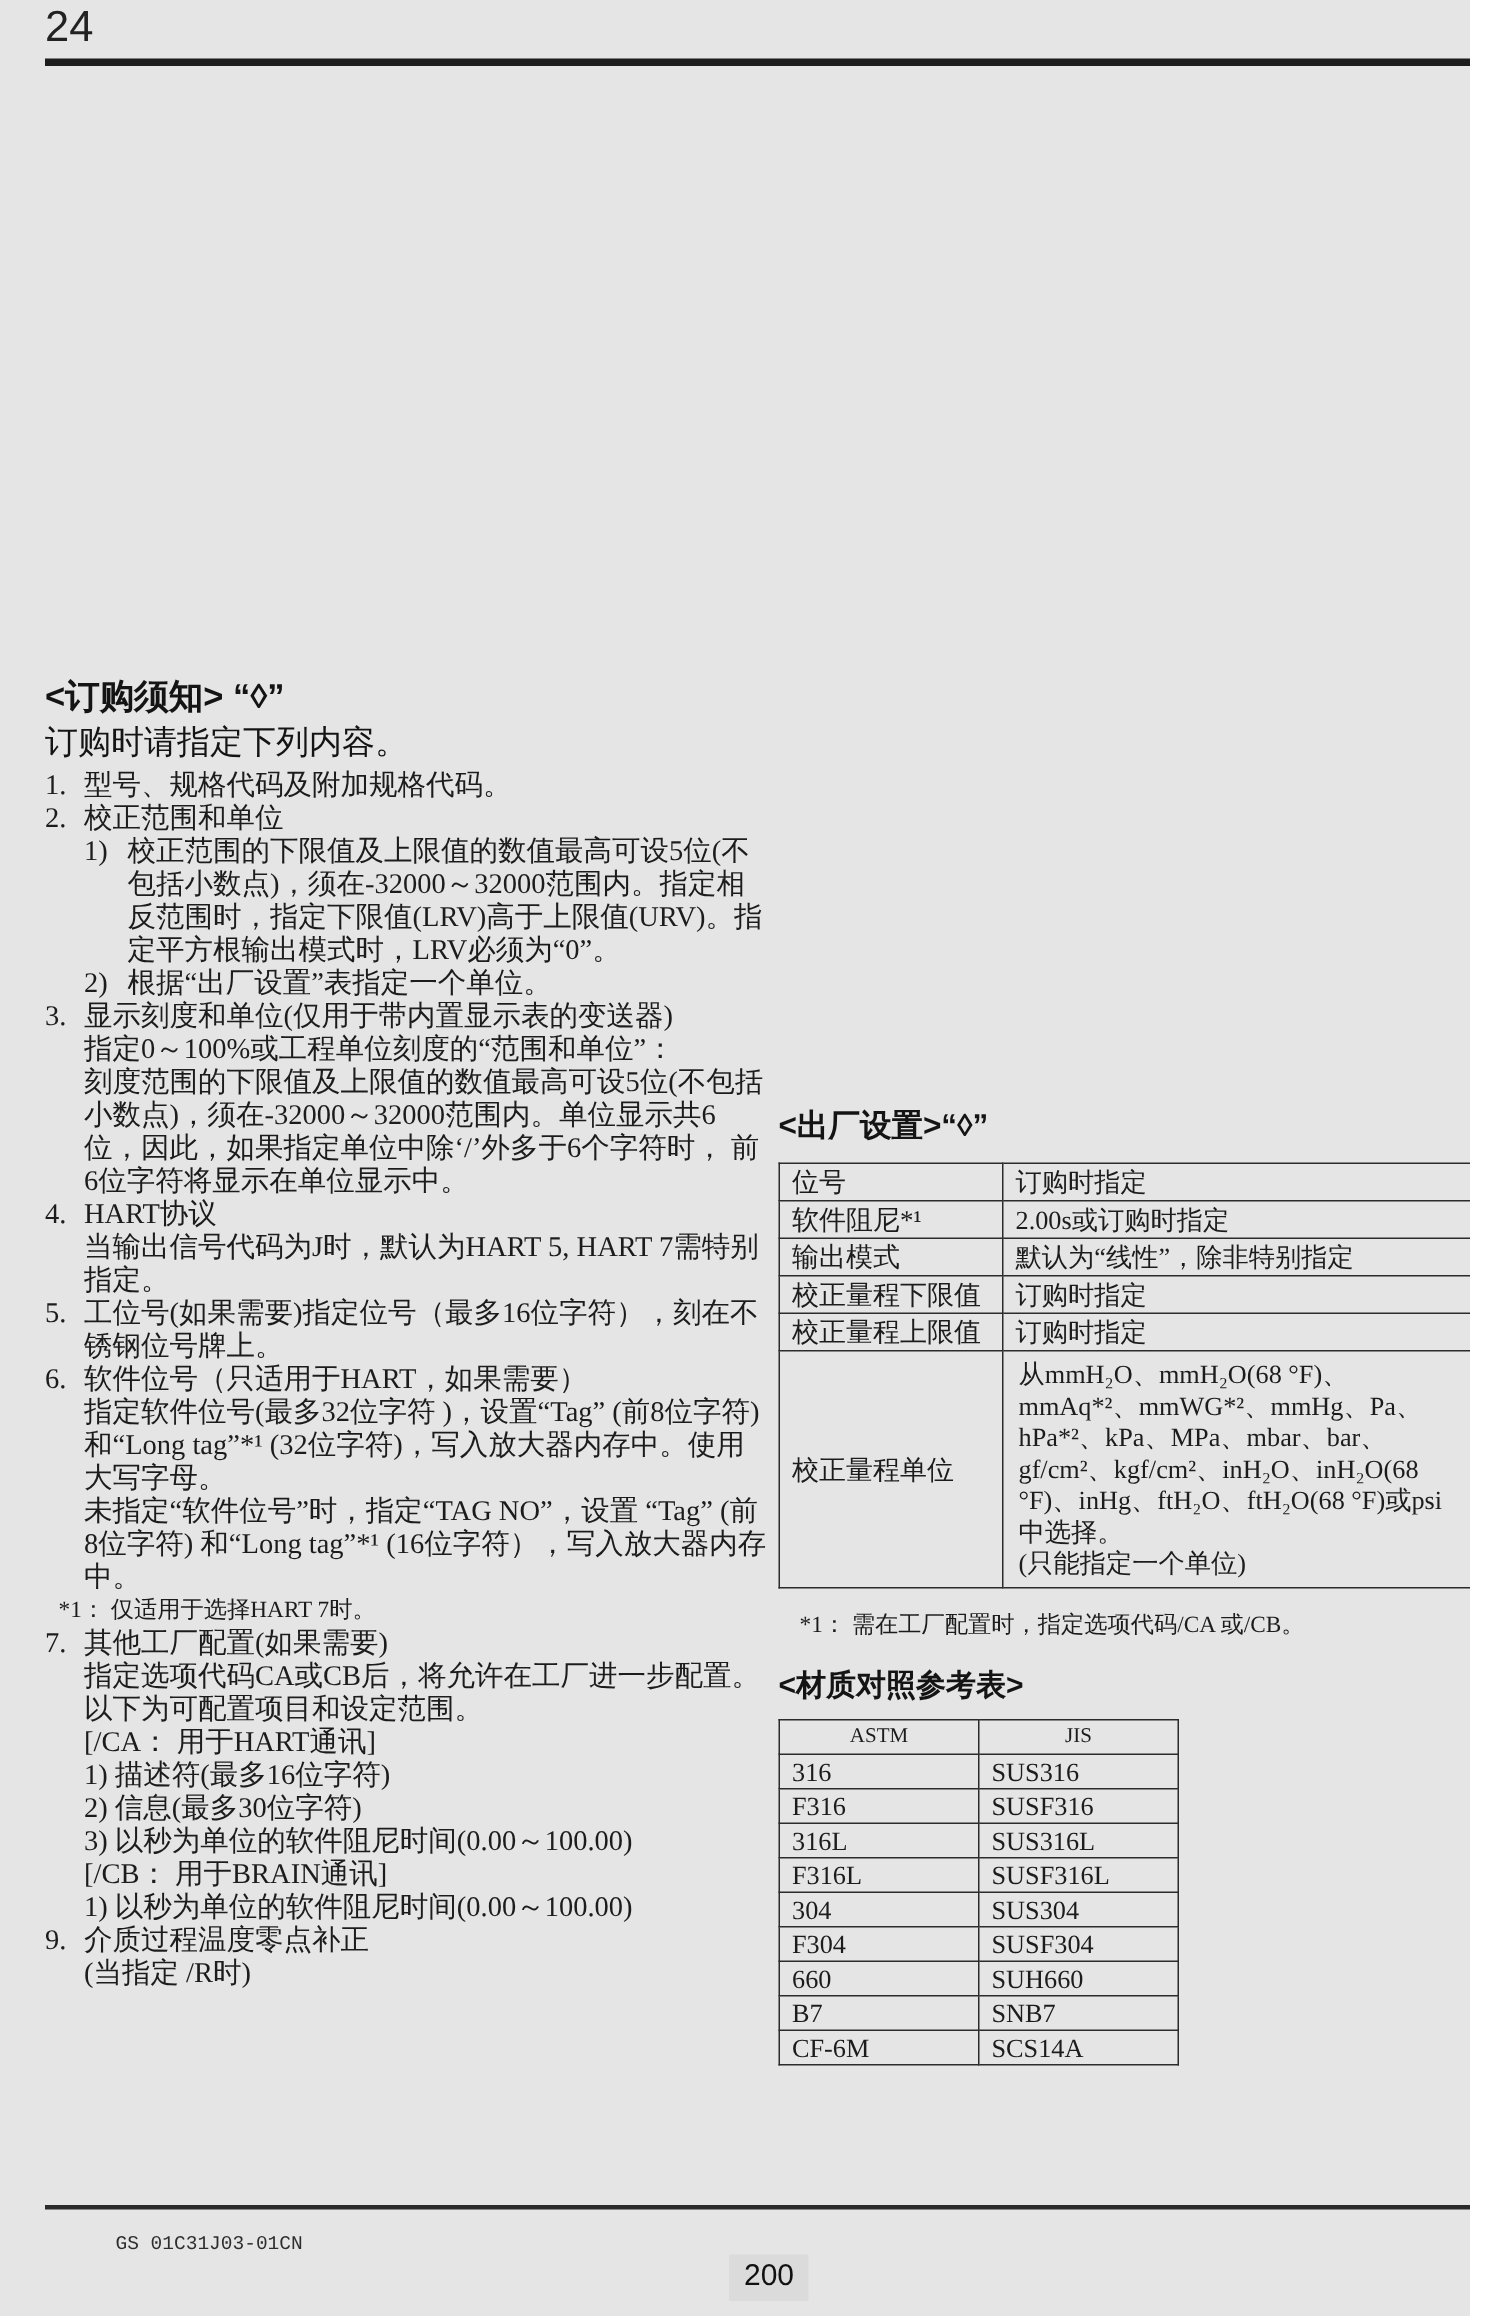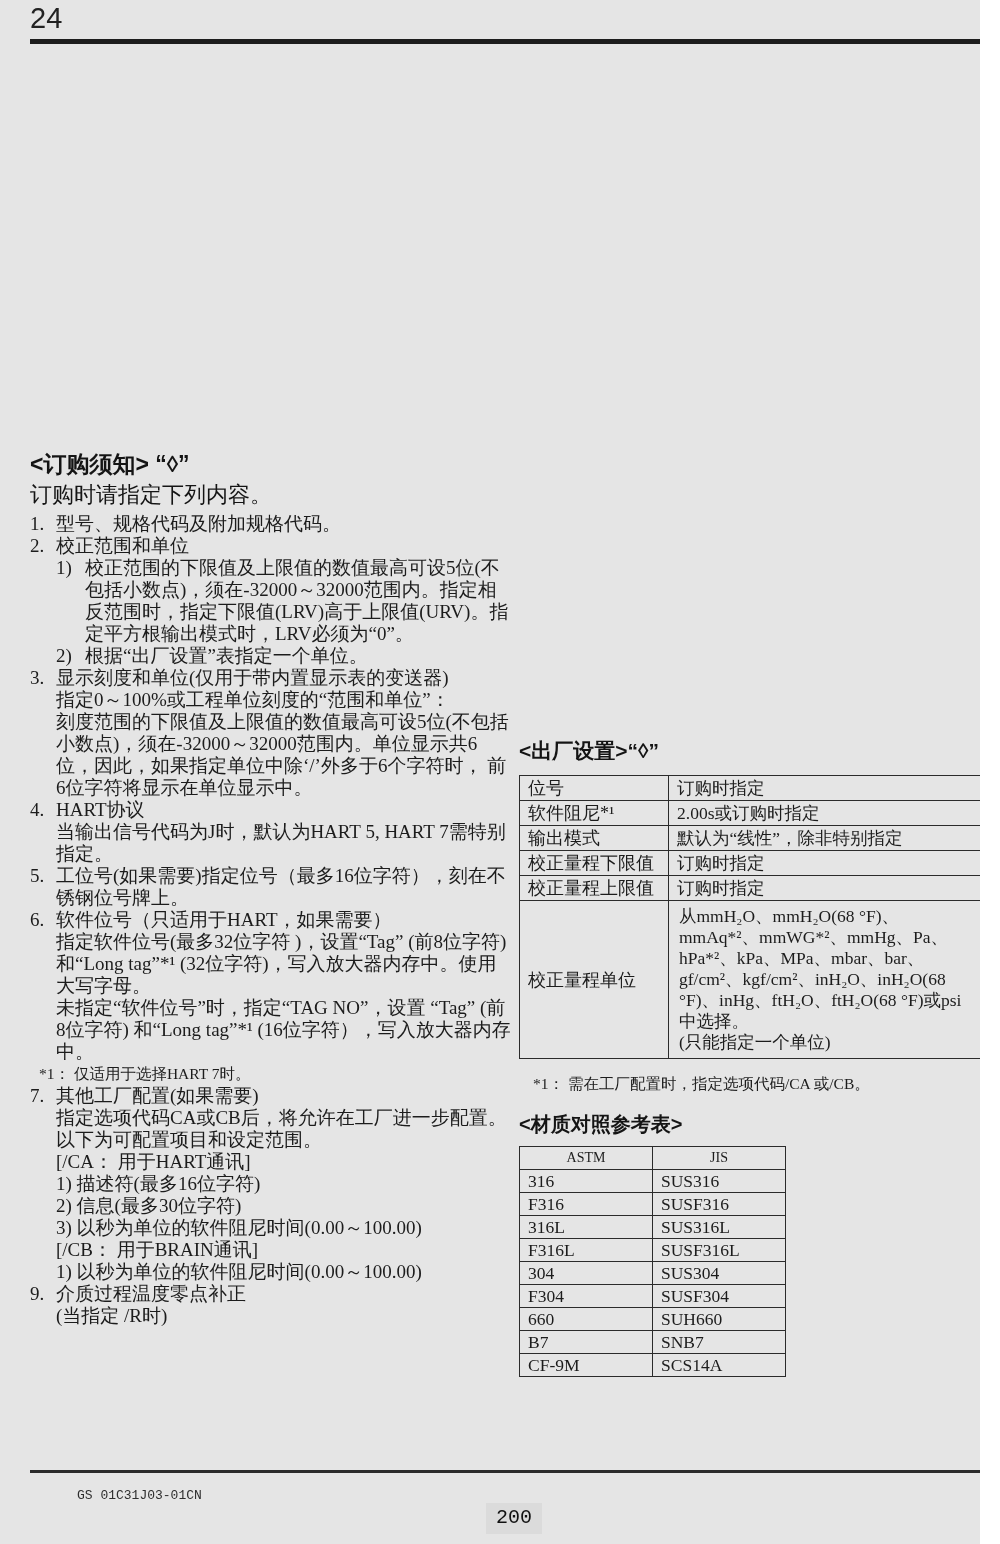--- a/index.html
+++ b/index.html
@@ -61,21 +61,21 @@
   }
 
   
   .footer-rule { position:absolute; left:30px; top:1470px; width:956px; height:2.5px; background:#2b2b2b; }
   .doc-code {
     position:absolute; left:49px; top:1488px;
     font-family:Liberation Mono, monospace; font-size:13px; color:#2e2e2e;margin-left:28px;
   }
   .page-badge {
     position:absolute; left:486px; top:1503px; background:#dbdbdb;
-    font-family:Liberation Mono, monospace; font-size:20px; color:#111;
+    font-family:Liberation Sans, sans-serif; font-size:20px; color:#111;
     padding:3px 10px 5px 10px;
   }
 </style>
 </head>
 <body>
 
 <div class="page">
 
   <div class="top-page-num">24</div>
   <div class="top-rule"></div>
@@ -223,21 +223,21 @@
         </tr>
         <tr>
           <td>660</td>
           <td>SUH660</td>
         </tr>
         <tr>
           <td>B7</td>
           <td>SNB7</td>
         </tr>
         <tr>
-          <td>CF-9M</td>
+          <td>CF-6M</td>
           <td>SCS14A</td>
         </tr>
       </tbody>
     </table>
   </section>
 
   <div class="footer-rule"></div>
   <div class="doc-code">GS 01C31J03-01CN</div>
   <div class="page-badge">200</div>
 

